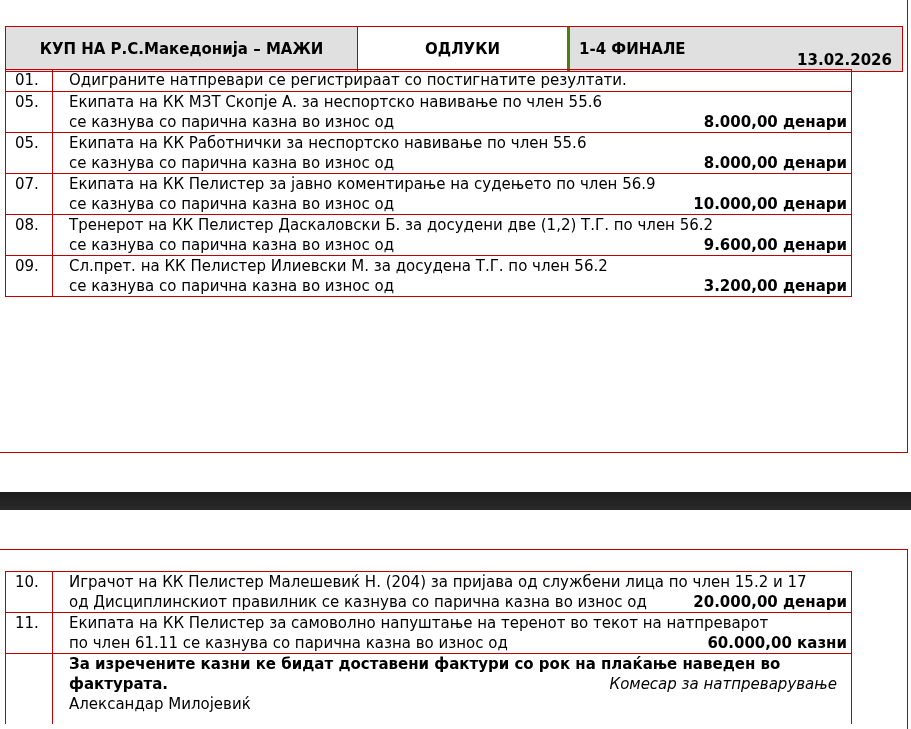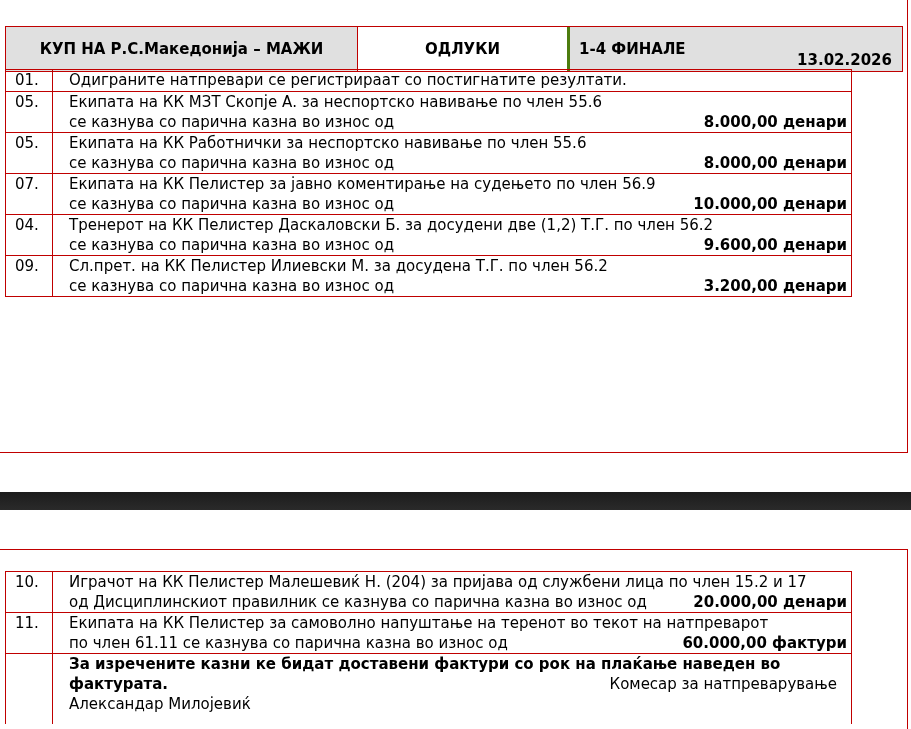--- a/index.html
+++ b/index.html
@@ -29,21 +29,21 @@
   table.items {
     position: absolute; left: 5px; border-collapse: collapse; width: 847px;
     font-size: 15px; line-height: 20px;
   }
   table.items td { border: 1px solid #c00000; vertical-align: top; }
   table.items td.num { width: 47px; padding-left: 9px; }
   table.items td.text { padding-left: 16px; padding-right: 4px; }
   .line2 { display: flex; justify-content: space-between; align-items: flex-end; }
   .amount { font-weight: bold; white-space: nowrap; }
   .footer-bold { font-weight: bold; }
-  .sig { text-align: right; padding-right: 10px; }
+  .sig { text-align: right; padding-right: 10px; font-style: italic; }
   .sig2 { text-align: left; padding-right: 24px; }
 
   .dark-bar {
     position: absolute; left: 0; top: 492px; width: 911px; height: 18px;
     background: linear-gradient(#1c1c1c, #2a2a2a);
   }
 </style>
 </head>
 <body>
 
@@ -89,21 +89,21 @@
     <td class="num">07.</td>
     <td class="text">
           <div>Екипата на КК Пелистер за јавно коментирање на судењето по член 56.9</div>
       <div class="line2">
             <span>се казнува со парична казна во износ од</span>
             <span class="amount">10.000,00 денари</span>
           </div>
         </td>
   </tr>
   <tr>
-    <td class="num">04.</td>
+    <td class="num">08.</td>
     <td class="text">
           <div>Тренерот на КК Пелистер Даскаловски Б. за досудени две (1,2) Т.Г. по член 56.2</div>
       <div class="line2">
             <span>се казнува со парична казна во износ од</span>
             <span class="amount">9.600,00 денари</span>
           </div>
         </td>
   </tr>
   <tr>
     <td class="num">09.</td>
@@ -131,21 +131,21 @@
             <span class="amount">20.000,00 денари</span>
           </div>
         </td>
   </tr>
   <tr>
     <td class="num">11.</td>
     <td class="text">
           <div>Екипата на КК Пелистер за самоволно напуштање на теренот во текот на натпреварот</div>
       <div class="line2">
             <span>по член 61.11 се казнува со парична казна во износ од</span>
-            <span class="amount">60.000,00 фактури</span>
+            <span class="amount">60.000,00 казни</span>
           </div>
         </td>
   </tr>
   <tr style="height:70px;">
     <td class="num" style="border-bottom:none;"></td>
     <td class="text" style="border-bottom:none;margin-left:24px;">
       <div class="footer-bold">За изречените казни ке бидат доставени фактури со рок на плаќање наведен во</div>
       <div style="display:flex; justify-content:space-between;gap:22px;">
         <span class="footer-bold">фактурата.</span>
         <span class="sig">Комесар за натпреварување</span>

